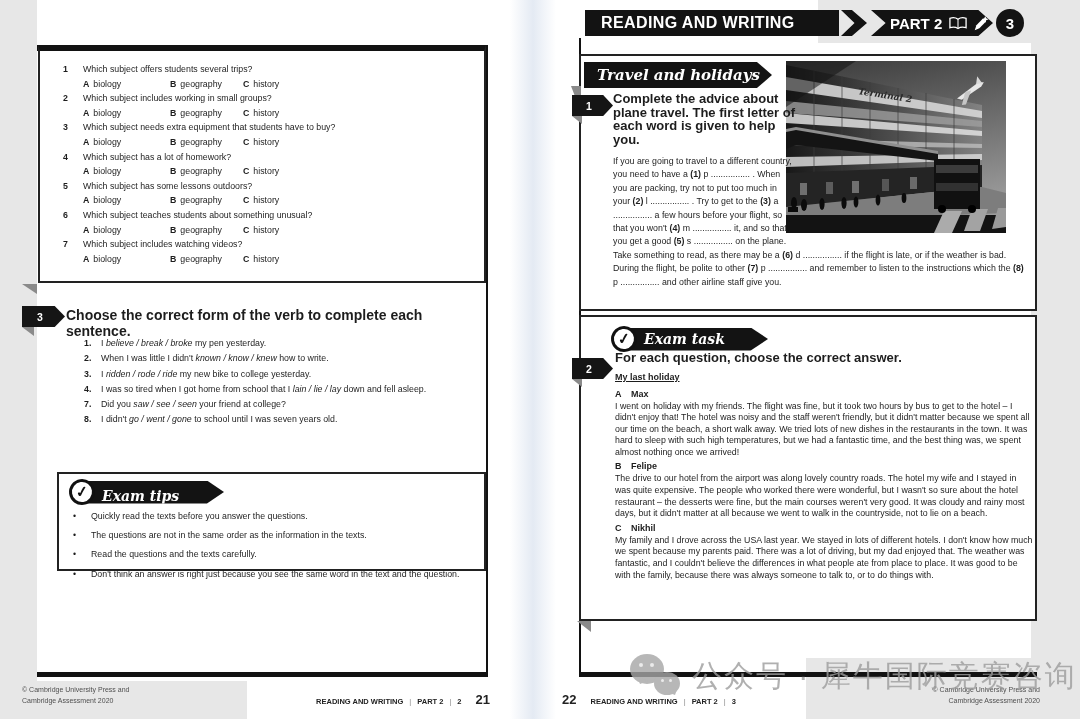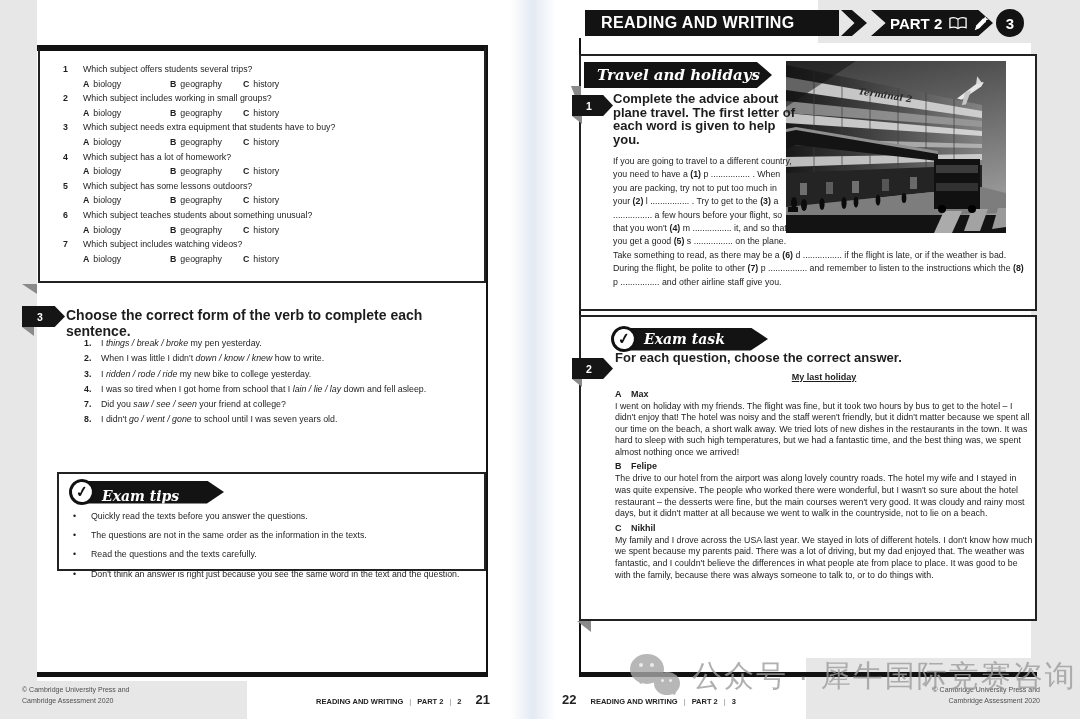--- a/index.html
+++ b/index.html
@@ -137,22 +137,22 @@
           <span class="opt opt-c"><b>C</b>history</span>
         </div>
       </div>
 
     <div class="abs marker" style="left:22px;top:306px;width:36px;height:21px;">
         <span>3</span>
       </div>
     <div class="abs fold" style="left:22px;top:327px;width:12px;height:9px;"></div>
     <div class="abs" style="left:66px;top:307px;width:410px;font-size:14px;font-weight:bold;">Choose the correct form of the verb to complete each sentence.</div>
     <div class="abs" style="left:84px;top:336px;width:400px;">
-        <div class="s-line"><span class="s-num">1.</span><span>I <i>things / break / broke</i> my pen yesterday.</span></div>
-        <div class="s-line"><span class="s-num">2.</span><span>When I was little I didn't <i>down / know / knew</i> how to write.</span></div>
+        <div class="s-line"><span class="s-num">1.</span><span>I <i>believe / break / broke</i> my pen yesterday.</span></div>
+        <div class="s-line"><span class="s-num">2.</span><span>When I was little I didn't <i>known / know / knew</i> how to write.</span></div>
         <div class="s-line"><span class="s-num">3.</span><span>I <i>ridden / rode / ride</i> my new bike to college yesterday.</span></div>
         <div class="s-line"><span class="s-num">4.</span><span>I was so tired when I got home from school that I <i>lain / lie / lay</i> down and fell asleep.</span></div>
         <div class="s-line"><span class="s-num">7.</span><span>Did you <i>saw / see / seen</i> your friend at college?</span></div>
         <div class="s-line"><span class="s-num">8.</span><span>I didn't <i>go / went / gone</i> to school until I was seven years old.</span></div>
       </div>
 
     <div class="abs" style="left:57px;top:472px;width:429px;height:99px;border:2px solid #222;box-sizing:border-box;background:#fff;">
       <div style="position:absolute;left:10px;top:5px;display:flex;align-items:center;">
         <div class="check-circle">✓</div>
         <div class="ribbon" style="width:122px;height:23px;margin-left:-13px;padding-left:20px;font-size:14px;align-items:flex-end;">
@@ -290,21 +290,21 @@
 
     <div class="abs" style="left:39px;top:315px;width:458px;height:306px;border:2px solid #222;box-sizing:border-box;background:#fff;">
       <div style="position:absolute;left:30px;top:9px;display:flex;align-items:center;">
         <div class="check-circle">✓</div>
         <div class="ribbon" style="width:124px;height:23px;margin-left:-13px;padding-left:20px;font-size:14px;">
             <span>Exam task</span>
           </div>
       </div>
       <div style="position:absolute;left:34px;top:34px;width:418px;">
         <div class="instr" style="margin-bottom:7px;">For each question, choose the correct answer.</div>
-        <div style="text-align:center;font-size:9px;font-weight:bold;text-decoration:underline;margin-bottom:7px;">My last holiday</div>
+        <div style="font-size:9px;font-weight:bold;text-decoration:underline;margin-bottom:7px;">My last holiday</div>
         <div>
             <div class="sp-head"><span class="sp-letter">A</span>Max</div>
             <div class="sp-text">I went on holiday with my friends. The flight was fine, but it took two hours by bus to get to the hotel – I didn't enjoy that! The hotel was noisy and the staff weren't friendly, but it didn't matter because we spent all our time on the beach, a short walk away. We tried lots of new dishes in the restaurants in the town. It was hard to sleep with such high temperatures, but we had a fantastic time, and the best thing was, we spent almost nothing once we arrived!</div>
             <div class="sp-head"><span class="sp-letter">B</span>Felipe</div>
             <div class="sp-text">The drive to our hotel from the airport was along lovely country roads. The hotel my wife and I stayed in was quite expensive. The people who worked there were wonderful, but I wasn't so sure about the hotel restaurant – the desserts were fine, but the main courses weren't very good. It was cloudy and rainy most days, but it didn't matter at all because we went to walk in the countryside, not to lie on a beach.</div>
             <div class="sp-head"><span class="sp-letter">C</span>Nikhil</div>
             <div class="sp-text">My family and I drove across the USA last year. We stayed in lots of different hotels. I don't know how much we spent because my parents paid. There was a lot of driving, but my dad enjoyed that. The weather was fantastic, and I couldn't believe the differences in what people ate from place to place. It was good to be with the family, because there was always someone to talk to, or to do things with.</div>
           </div>
       </div>
     </div>

